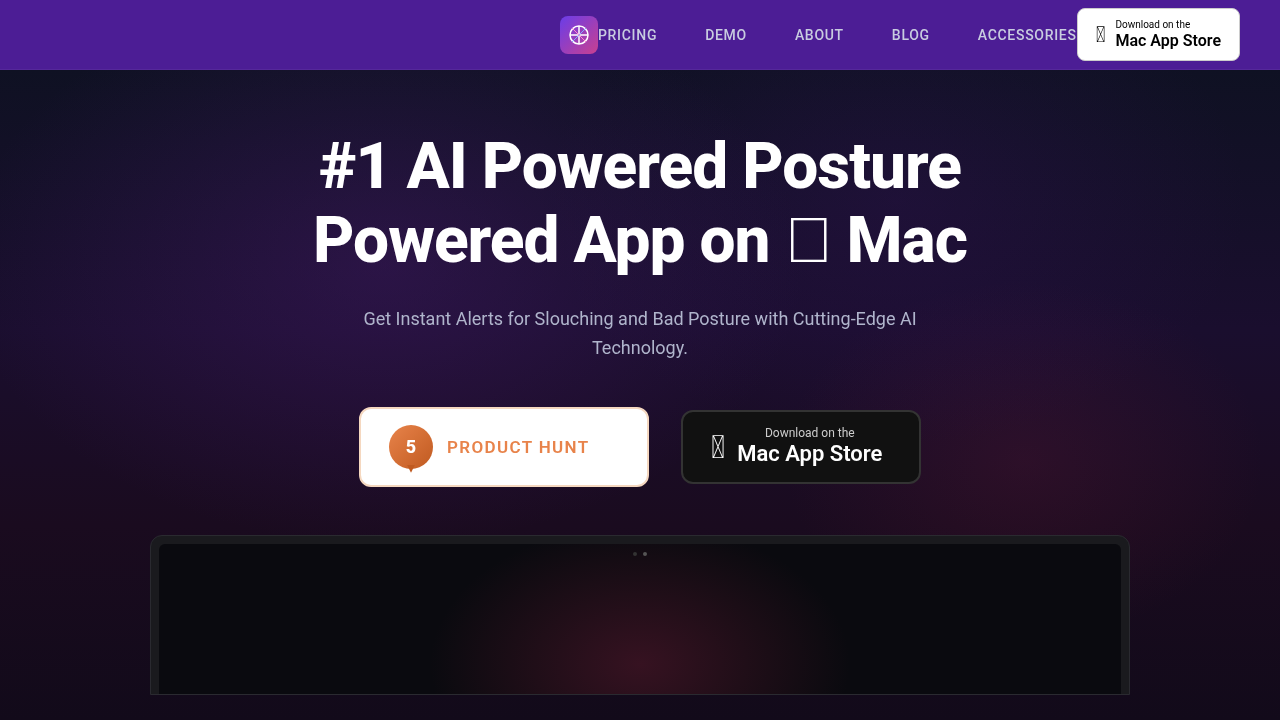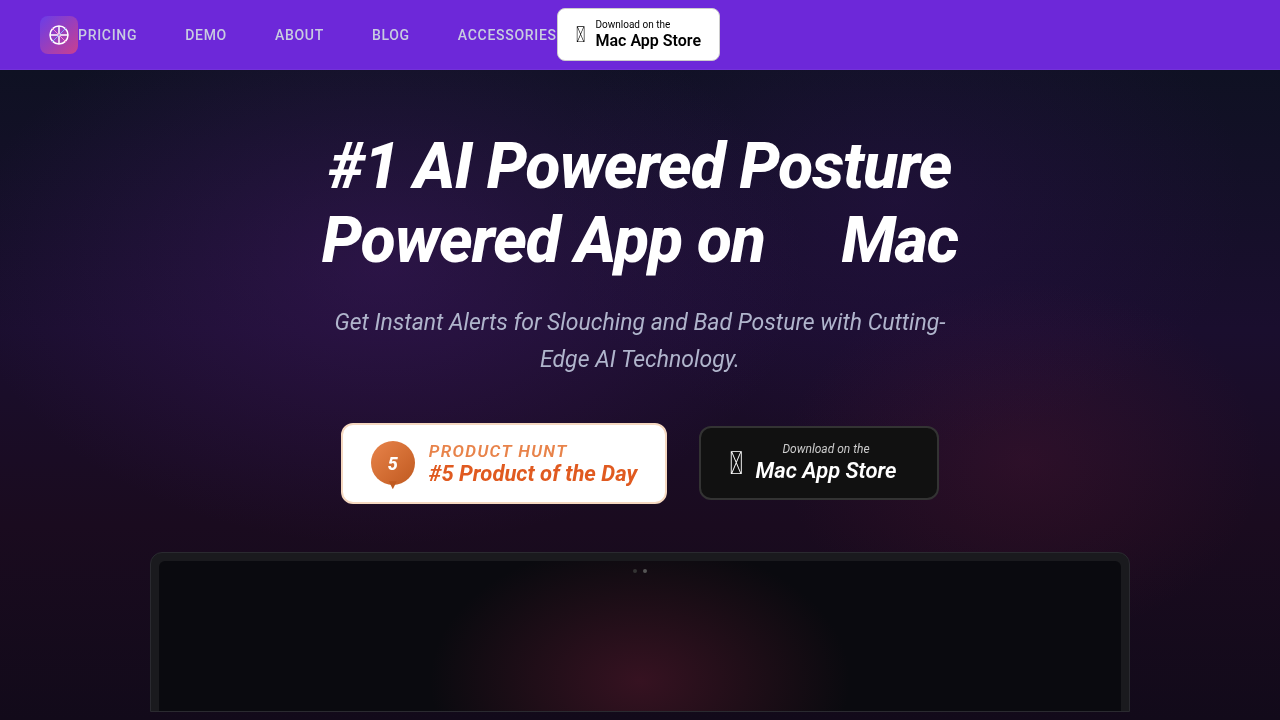--- a/index.html
+++ b/index.html
@@ -15,24 +15,24 @@
       font-family: -apple-system, BlinkMacSystemFont, 'Segoe UI', Roboto, sans-serif;
       background: #0f1123;
     }
 
     
     .navbar {
       position: relative;
       z-index: 10;
       display: flex;
       align-items: center;
-      justify-content: flex-start;
+      justify-content: flex-end;
       padding: 0 40px;
       height: 70px;
-      background: #6d28d9;
+      background: #4c1d95;
       border-bottom: 1px solid rgba(255,255,255,0.05);
     }
 
     .nav-logo {
       display: flex;
       align-items: center;
     }
 
     .logo-icon {
       width: 38px;
@@ -93,21 +93,20 @@
       color: #000;
     }
 
     
     .hero {
       position: relative;
       width: 100%;
       height: 650px;
       overflow: hidden;
       background: linear-gradient(180deg, #0f1123 0%, #1a0e2e 40%, #1a0b1f 70%, #120a1a 100%);
-      font-style: italic;
     }
 
     
     .hero::before {
       content: '';
       position: absolute;
       top: 0;
       left: 0;
       right: 0;
       bottom: 0;
@@ -131,21 +130,21 @@
       font-size: 64px;
       font-weight: 800;
       color: #ffffff;
       line-height: 1.15;
       max-width: 800px;
       margin-bottom: 28px;
       letter-spacing: -1px;
     }
 
     .hero-subtitle {
-      font-size: 23px;
+      font-size: 18px;
       color: #b0b5cc;
       max-width: 640px;
       line-height: 1.6;
       margin-bottom: 44px;
     }
 
     .hero-buttons {
       display: flex;
       align-items: center;
       gap: 32px;
@@ -345,21 +344,20 @@
     <p class="hero-subtitle">Get Instant Alerts for Slouching and Bad Posture with Cutting-Edge AI Technology.</p>
 
     <div class="hero-buttons">
 
       <div class="product-hunt-badge">
         <div class="ph-medal">
           <span style="position:relative;z-index:1;">5</span>
         </div>
         <div class="ph-text">
           <span class="ph-label">PRODUCT HUNT</span>
-          <span class="ph-rank">#5 Product of the Day</span>
         </div>
       </div>
 
       <a class="app-store-btn" href="#">
         <span class="apple-icon"></span>
         <div>
           <span class="btn-text-small">Download on the</span>
           <span class="btn-text-large">Mac App Store</span>
         </div>
       </a>

